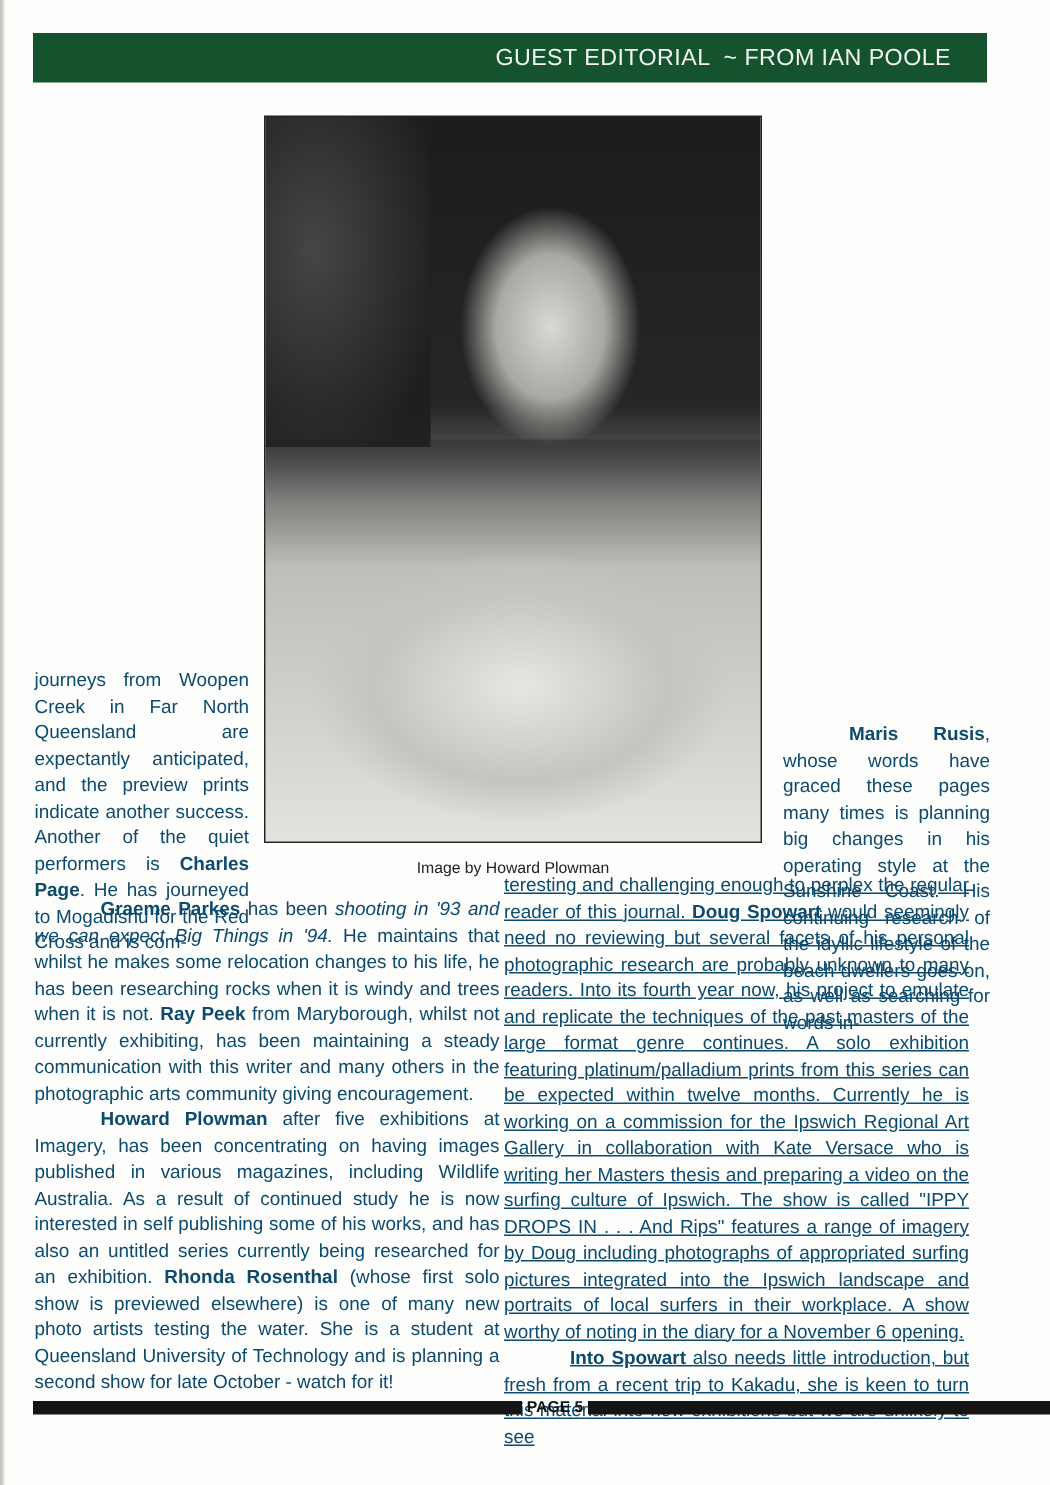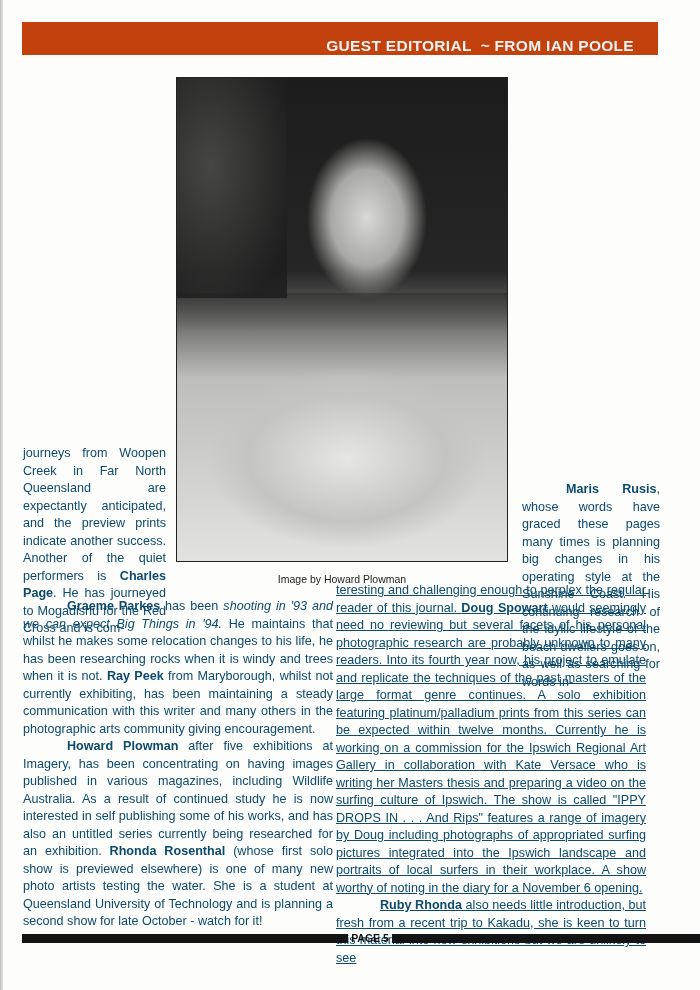--- a/index.html
+++ b/index.html
@@ -3,22 +3,22 @@
   <meta charset="utf-8">
   <style>
     * { margin: 0; padding: 0; box-sizing: border-box; }
     html, body { width: 700px; height: 990px; background: #fdfdfb; overflow: hidden; }
     body { position: relative; font-family: "DejaVu Sans", sans-serif; color: #1a1a1a; }
 
     .scan-edge { position: absolute; left: 0; top: 0; width: 3px; height: 990px;
       background: linear-gradient(to right, #bdbdb8, #e6e6e2); }
 
     .header-bar { position: absolute; left: 22px; top: 22px; width: 636px; height: 33px;
-      background: #c2410c; display: flex; align-items: flex-end; justify-content: flex-end;
-      padding-right: 24px; font-weight: bold; }
+      background: #14532d; display: flex; align-items: center; justify-content: flex-end;
+      padding-right: 24px; }
     .header-title { color: #f2f2f2; font-family: "Liberation Sans", sans-serif;
       font-size: 15.5px; letter-spacing: 0.3px; white-space: pre; }
 
     .photo { position: absolute; left: 176px; top: 77px; width: 332px; height: 485px;
       border: 1.5px solid #222; overflow: hidden;
       background:
         radial-gradient(ellipse 60px 80px at 190px 140px, #d8d8d4 0%, #a8a8a4 60%, transparent 100%),
         radial-gradient(ellipse 140px 90px at 170px 380px, #e6e6e2 0%, #c4c4c0 70%, transparent 100%),
         linear-gradient(to bottom, #1c1c1c 0%, #262626 40%, #bdbdb9 62%, #e2e2de 100%); }
     .photo-shade-left { position: absolute; left: 0; top: 0; width: 110px; height: 220px;
@@ -70,20 +70,20 @@
   <p class="indent"><b>Maris Rusis</b><span>, whose words have graced these pages many times is planning big changes in his operating style at the Sunshine Coast.  His continuing research of the idyllic lifestyle of the beach dwellers goes on, as well as searching for words in-</span></p>
 </div>
 
 <div class="col left-wide">
   <p class="indent"><b>Graeme Parkes</b><span> has been </span><i>shooting in '93 and we can expect Big Things in '94.</i><span>  He maintains that whilst he makes some relocation changes to his life, he has been researching rocks when it is windy and trees when it is not.  </span><b>Ray Peek</b><span> from Maryborough, whilst not currently exhibiting, has been maintaining a steady communication with this writer and many others in the photographic arts community giving encouragement.</span></p>
   <p class="indent"><b>Howard Plowman</b><span> after five exhibitions at Imagery, has been concentrating on having images published in various magazines, including Wildlife Australia. As a result of continued study he is now interested in self publishing some of his works, and has also an untitled series currently being researched for an exhibition. </span><b>Rhonda Rosenthal</b><span> (whose first solo show is previewed elsewhere) is one of many new photo artists testing the water.  She is a student at Queensland University of Technology and is planning a second show for late October - watch for it!</span></p>
 </div>
 
 <div class="col right-wide">
   <p><span>teresting and challenging enough to perplex the regular reader of this journal.  </span><b>Doug Spowart</b><span> would seemingly need no reviewing but several facets of his personal photographic research are probably unknown to many readers. Into its fourth year now, his project to emulate and replicate the techniques of the past masters of the large format genre continues.  A solo exhibition featuring platinum/palladium prints from this series can be expected within twelve months.  Currently he is working on a commission for the Ipswich Regional Art Gallery in collaboration with Kate Versace who is writing her Masters thesis and preparing a video on the surfing culture of Ipswich.  The show is called "IPPY DROPS IN . . . And Rips" features a range of imagery by Doug including photographs of appropriated surfing pictures integrated into the Ipswich landscape and portraits of local surfers in their workplace.  A show worthy of noting in the diary for a November 6 opening.</span></p>
-  <p class="indent"><b>Ruby Rhonda</b><span> also needs little introduction, but fresh from a recent trip to Kakadu, she is keen to turn this material into new exhibitions but we are unlikely to see</span></p>
+  <p class="indent"><b>Into Spowart</b><span> also needs little introduction, but fresh from a recent trip to Kakadu, she is keen to turn this material into new exhibitions but we are unlikely to see</span></p>
 </div>
 
 <footer class="footer">
   <div class="footer-rule"></div>
   <span class="footer-label">PAGE 5</span>
   <div class="footer-rule"></div>
 </footer>
 
 </body></html>

